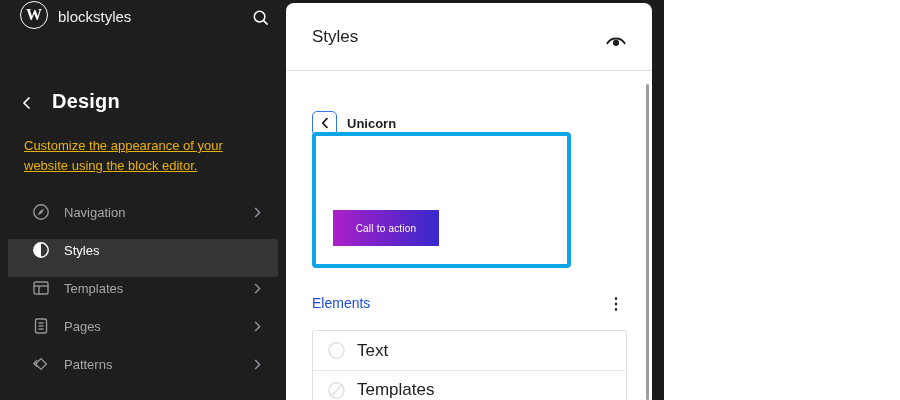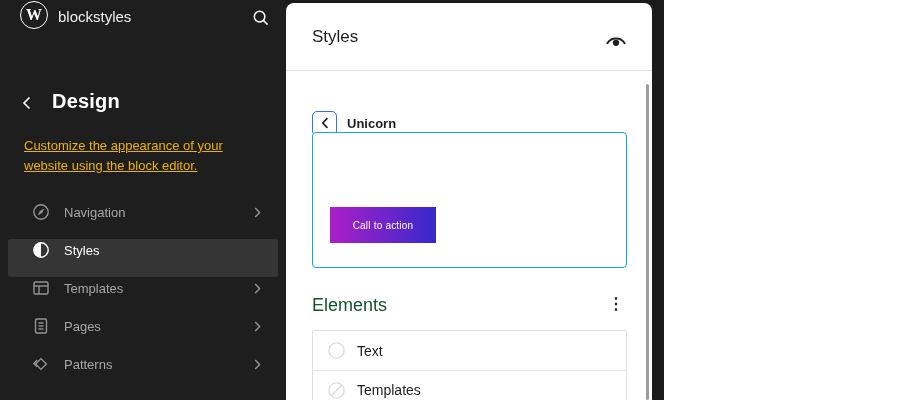--- a/index.html
+++ b/index.html
@@ -42,37 +42,37 @@
   .panel-header { position:absolute; left:0; top:0; width:366px; height:68px; border-bottom:1px solid #e0e0e0; }
   .panel-title { position:absolute; left:26px; top:24px; font-size:17px; font-weight:500; color:#1e1e1e; }
   .preview-toggle { position:absolute; left:602px; top:26px; width:28px; height:24px; transform:translateX(-286px);
                     display:flex; align-items:center; justify-content:center; cursor:pointer; }
 
   .variation-row { position:absolute; left:26px; top:91px; height:26px; display:flex; align-items:center;margin-top:16px; }
   .back-btn { width:25px; height:25px; border:1.5px solid #3373e8; border-radius:5px; background:#fff;
               display:flex; align-items:center; justify-content:center; cursor:pointer; }
   .variation-name { margin-left:10px; font-size:13px; font-weight:700; color:#1e1e1e; }
 
-  .preview-card { position:absolute; left:26px; top:129px; width:315px; height:136px; background:#fff;
-                  border:1px solid #0ea5e9; border-radius:4px; }
+  .preview-card { position:absolute; left:26px; top:129px; width:259px; height:136px; background:#fff;
+                  border:4px solid #0ea5e9; border-radius:4px; }
   .cta-button { position:absolute; left:17px; top:74px; width:106px; height:36px;
                 background:linear-gradient(90deg,#ab1fc8,#3629cb);
                 display:flex; align-items:center; justify-content:center;
                 color:#fff; font-size:10px; letter-spacing:0.2px; cursor:default; }
 
   .elements-header { position:absolute; left:0; top:288px; width:366px; height:24px; }
-  .elements-title { position:absolute; left:26px; top:4px; font-size:18px; color:#14532d; }
+  .elements-title { position:absolute; left:26px; top:4px; font-size:14px; color:#1d4ed8; }
   .kebab { position:absolute; left:318px; top:0; width:24px; height:24px; display:flex; align-items:center; justify-content:center;
            font-size:16px; font-weight:bold; color:#1e1e1e; cursor:pointer; letter-spacing:0; }
 
   .elements-list { position:absolute; left:26px; top:327px; width:315px; border:1px solid #e0e0e0; border-radius:2px; background:#fff; }
   .element-row { display:flex; align-items:center; height:39px; padding:0 15px; cursor:pointer; }
   .element-row + .element-row { border-top:1px solid #e8e8e8; }
   .swatch { width:17px; height:17px; flex:0 0 17px; }
-  .element-label { margin-left:12px; font-size:14px; color:#1e1e1e; }
+  .element-label { margin-left:12px; font-size:17px; color:#1e1e1e; }
 
   .panel-scrollbar { position:absolute; left:360px; top:81px; width:3px; height:316px; background:#9d9d9d; border-radius:2px; }
 
   svg { display:block; }
 </style>
 </head>
 <body>
 
 <div class="stage">
   <div class="dark-bg"></div>

